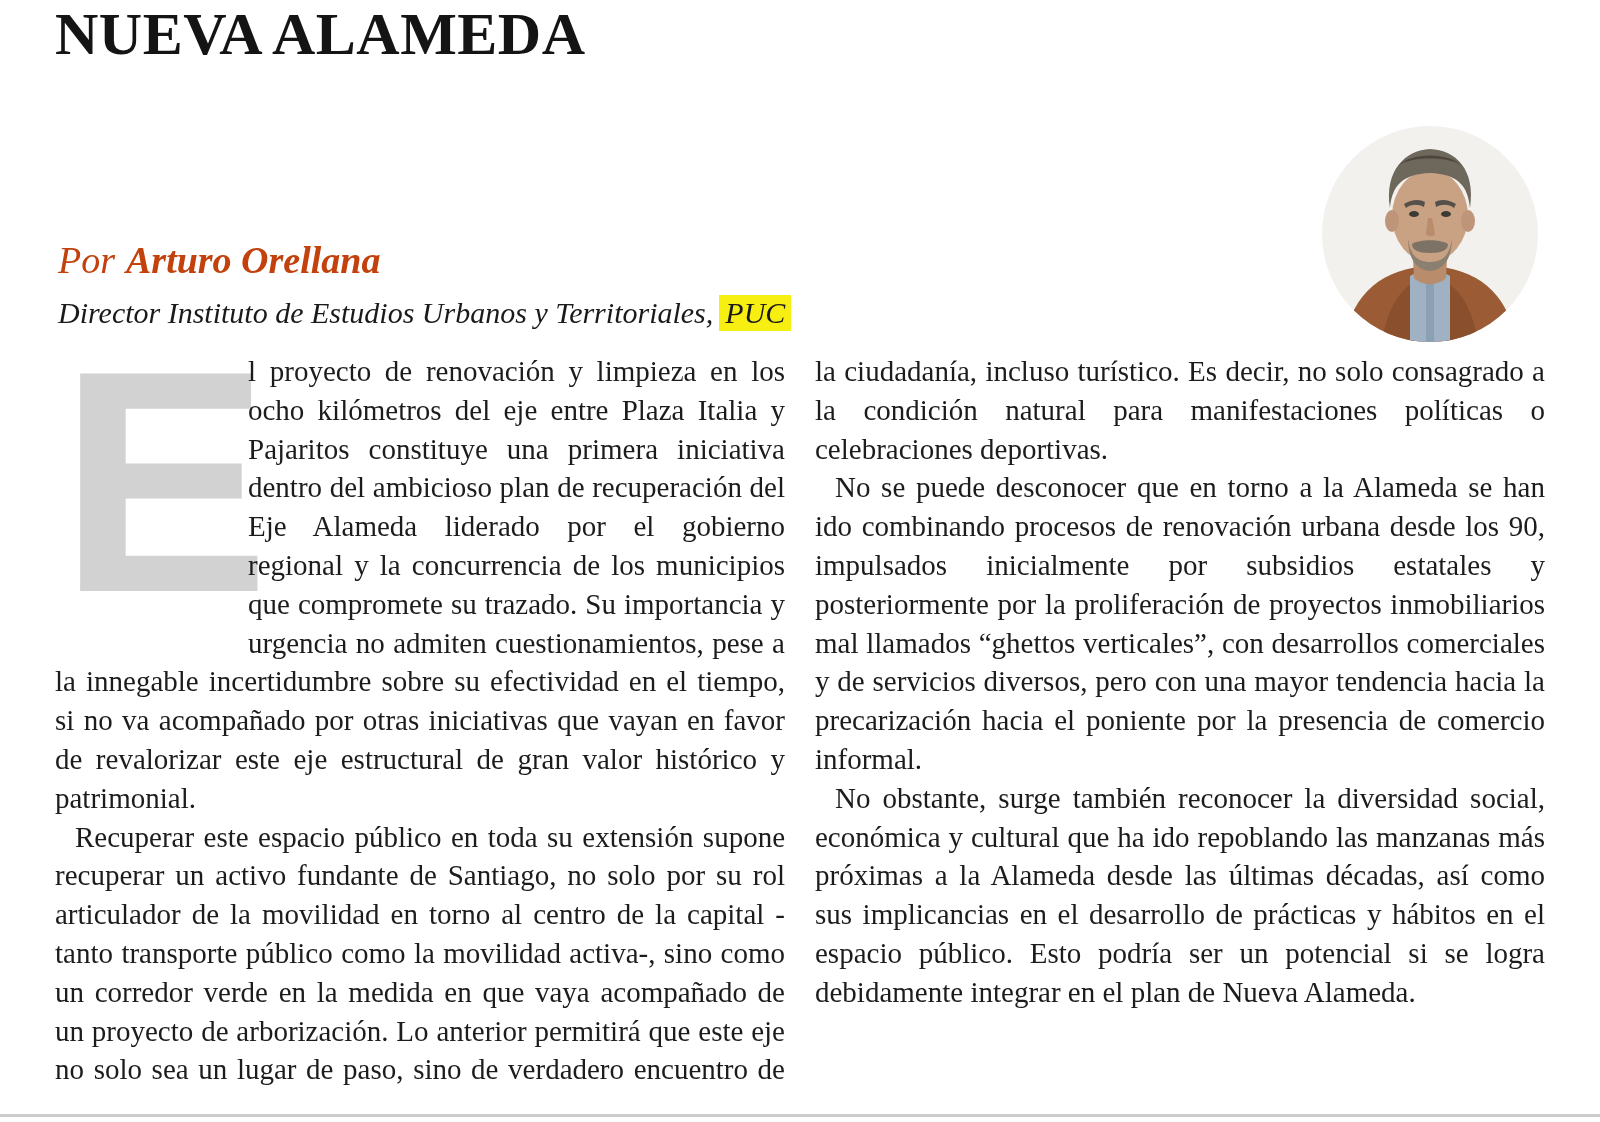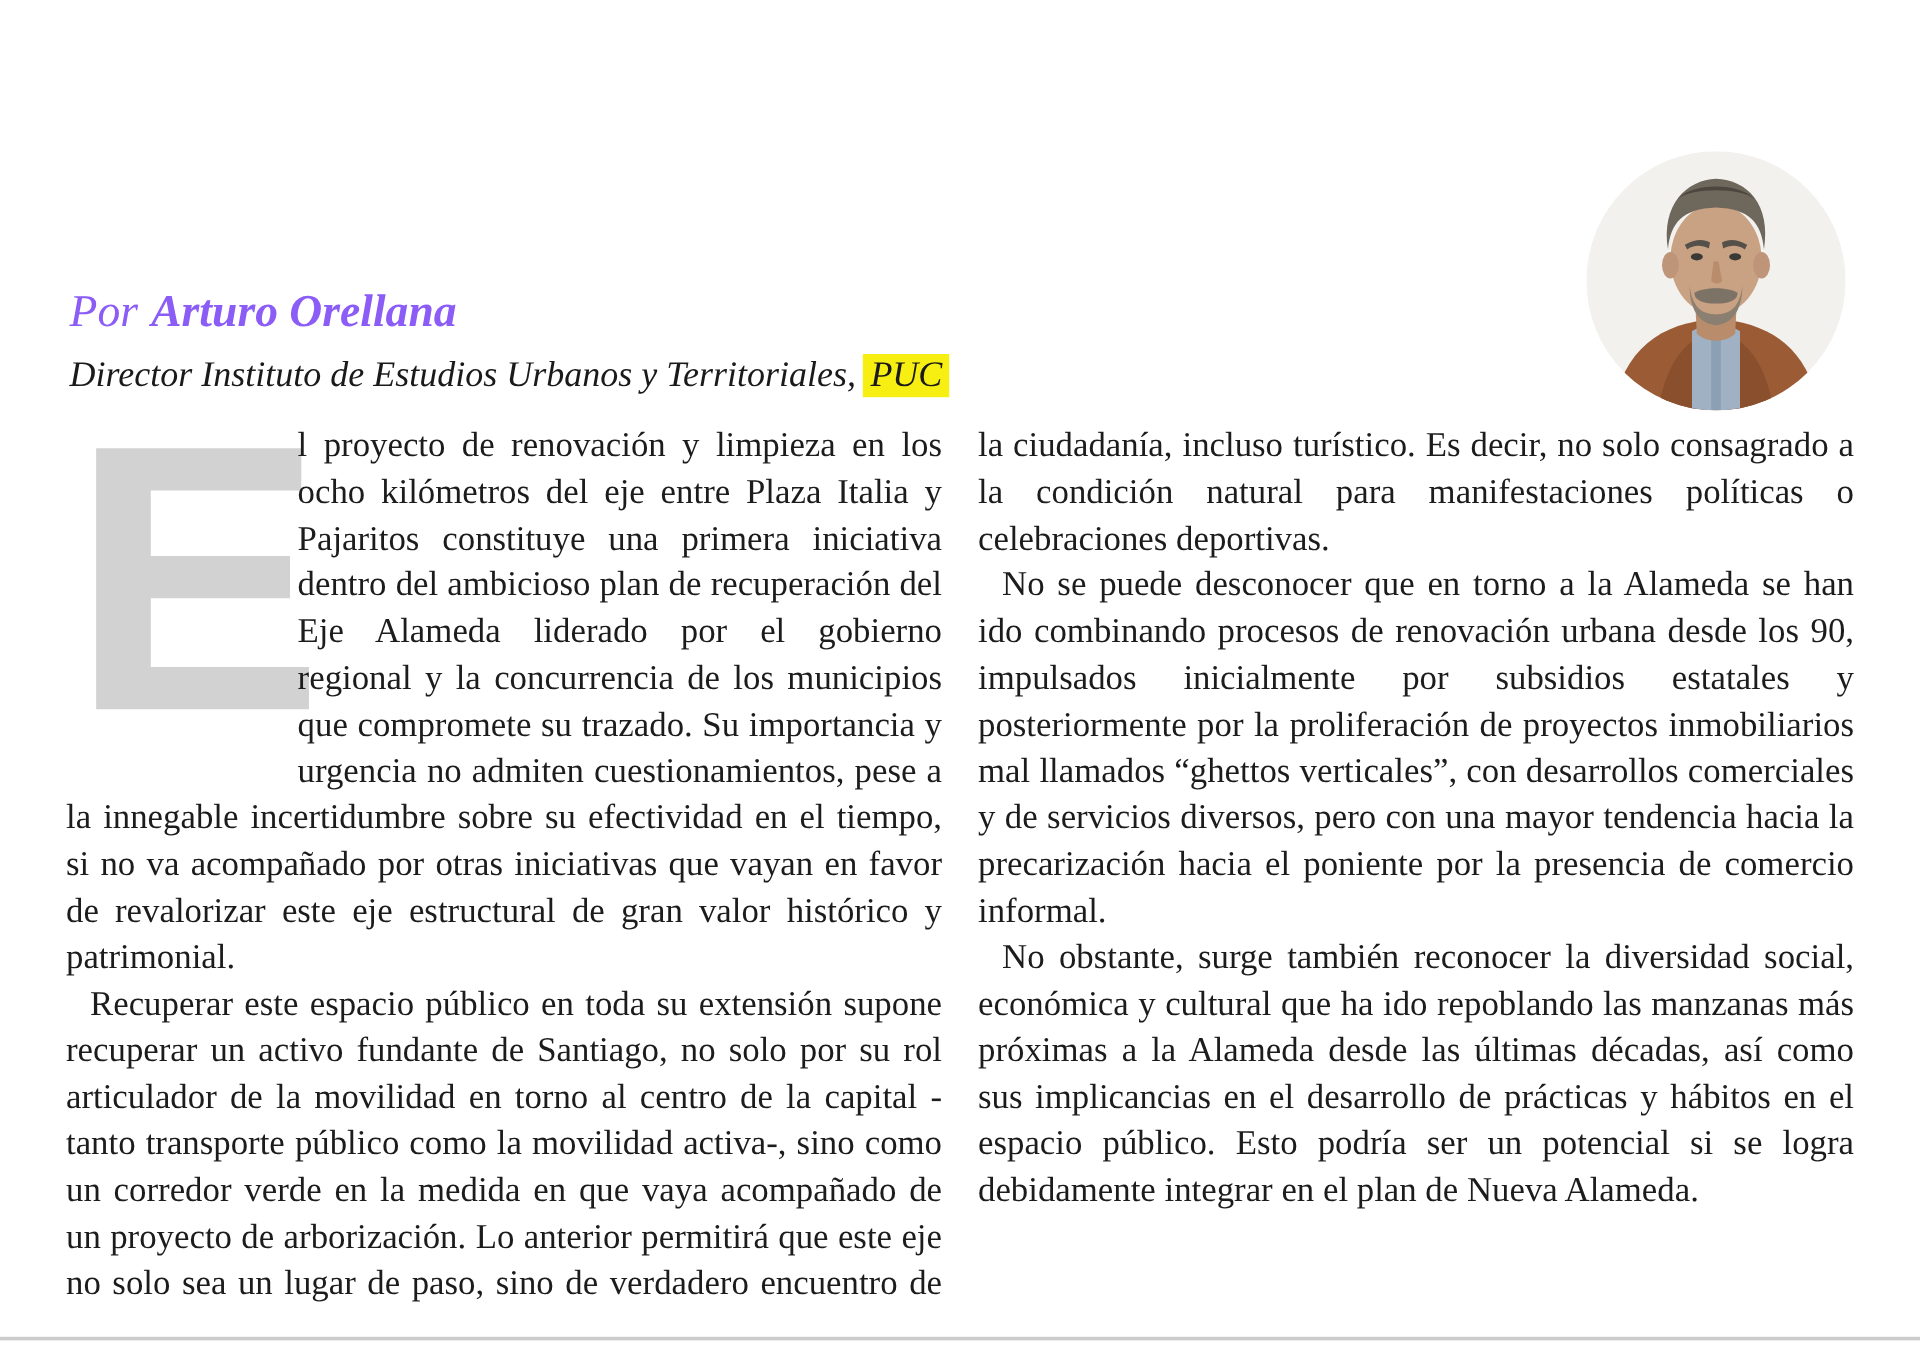--- a/index.html
+++ b/index.html
@@ -8,21 +8,21 @@
     overflow:hidden; font-family:"Liberation Serif","DejaVu Serif",serif;
     color:#1d1d1d;
   }
   .headline {
     position:absolute; left:55px; top:4px;
     font-weight:700; font-size:60px; line-height:61px;
     letter-spacing:0.5px; color:#141414;
   }
   .byline {
     position:absolute; left:58px; top:238px;
-    font-style:italic; font-size:38px; color:#8b5cf6;
+    font-style:italic; font-size:38px; color:#c2410c;
   }
   .byline .prefix { font-weight:400; }
   .byline .author { font-weight:700; margin-left:11px; }
   .affiliation {
     position:absolute; left:58px; top:296px;
     font-style:italic; font-size:30px; color:#1a1a1a;
   }
   .affiliation .highlight {
     background:#f8ef12; padding:1px 6px 2px 6px; margin-left:6px;
   }
@@ -49,20 +49,21 @@
     position:absolute; left:0; top:1114px; width:1600px; height:3px;
     background:#cccccc;
   }
 </style>
 </head>
 <body>
 
 <div class="page">
 
   <div class="headline">
+    <div>NUEVA ALAMEDA</div>
   </div>
 
   <div class="photo-wrap">
     <svg width="216" height="216" viewBox="0 0 216 216">
       <defs>
         <clipPath id="circleClip">
             <circle cx="108" cy="108" r="108"></circle>
           </clipPath>
       </defs>
       <circle cx="108" cy="108" r="108" fill="#f2f1ee"></circle>

